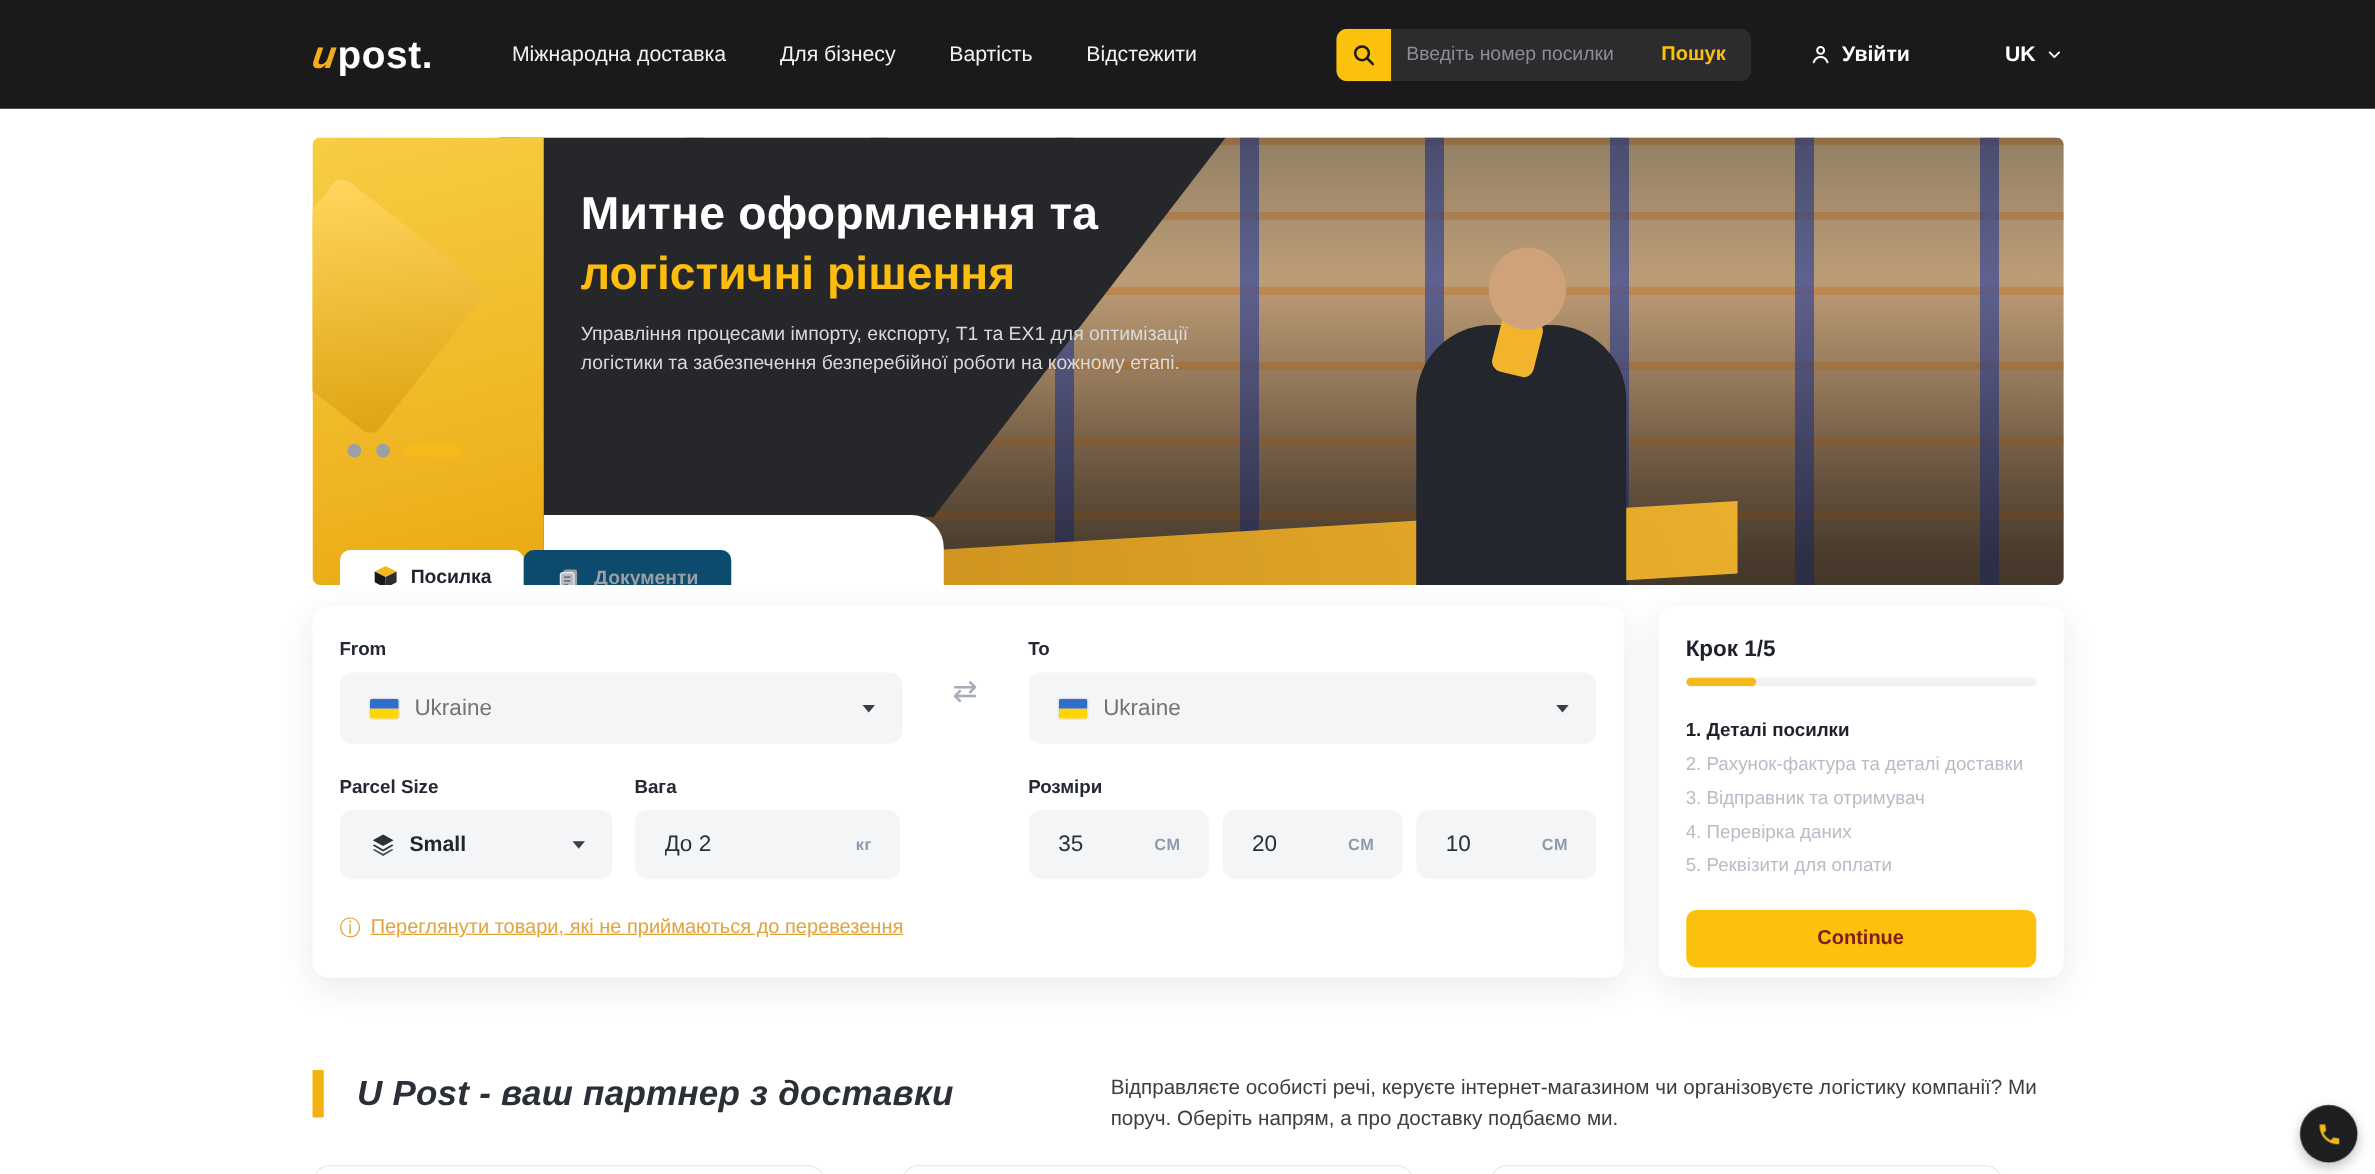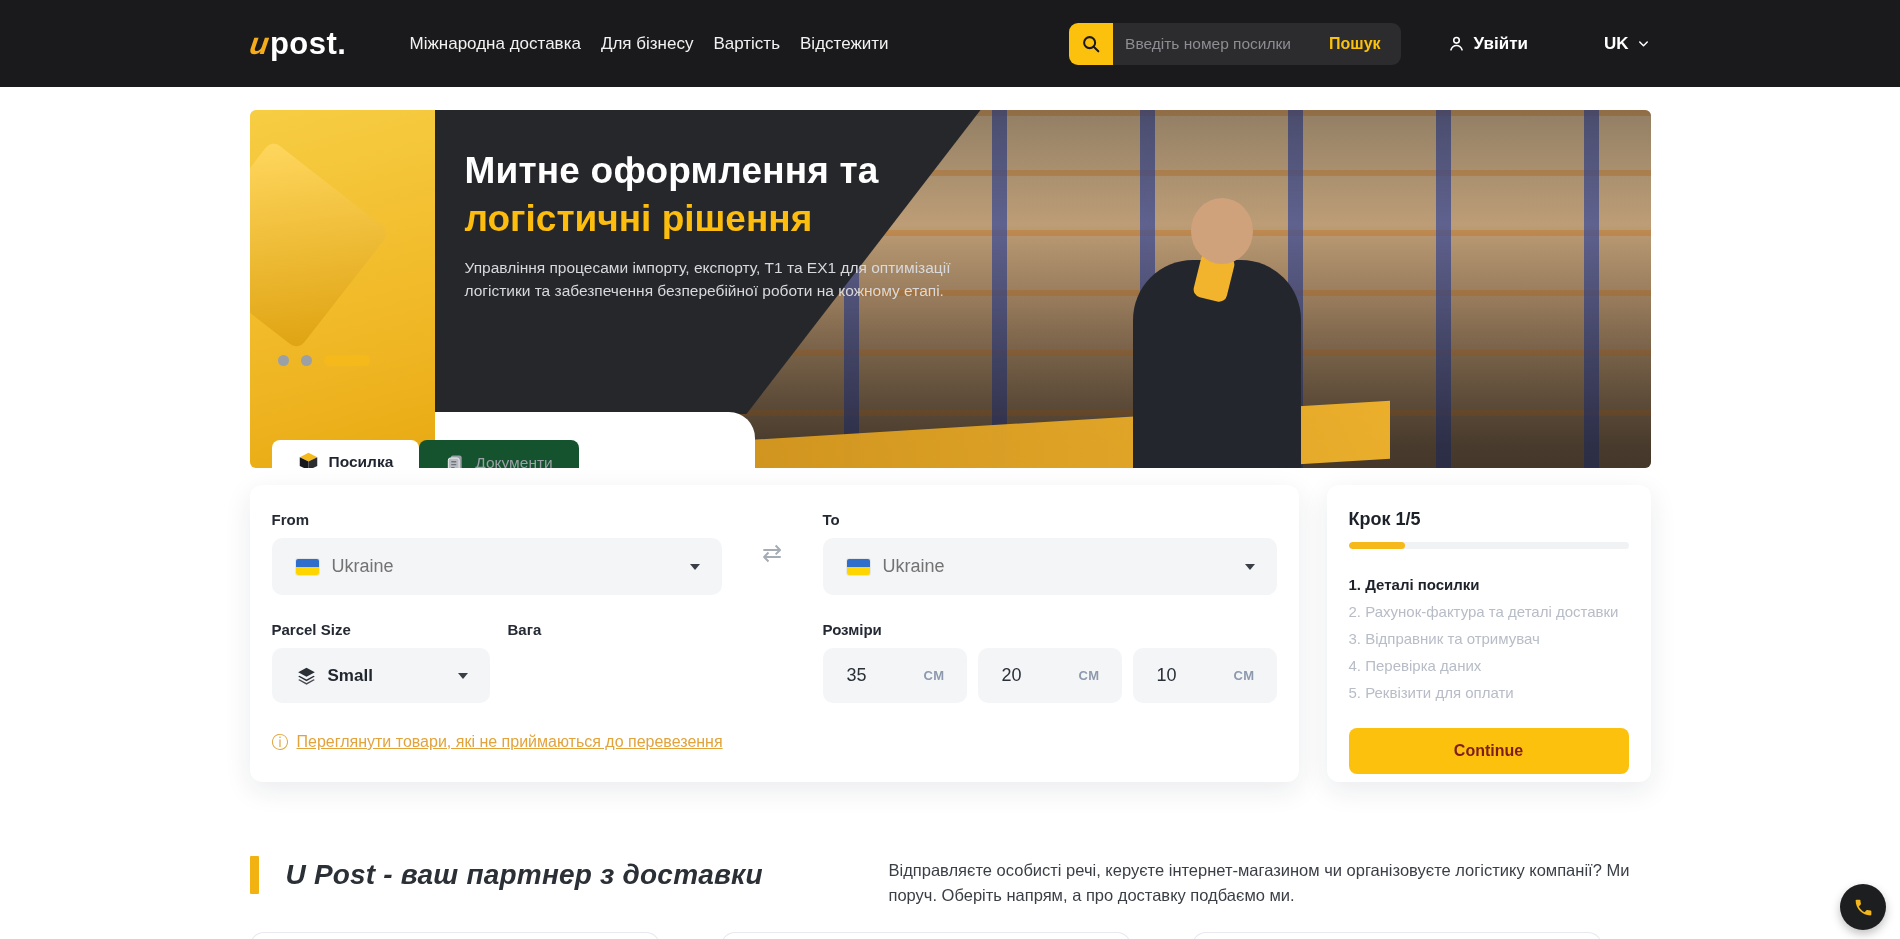--- a/index.html
+++ b/index.html
@@ -5,21 +5,21 @@
   * { margin:0; padding:0; box-sizing:border-box; }
   html,body { width:1900px; height:939px; overflow:hidden; background:#fff;
     font-family:"Liberation Sans", sans-serif; color:#1e2128; }
 
   
   .topbar { height:87px; background:#1a1a1c; display:flex; align-items:center; }
   .topbar-inner { width:1401px; margin:0 auto; display:flex; align-items:center; }
   .logo { font-size:31px; font-weight:800; letter-spacing:.5px; cursor:pointer; display:flex; align-items:baseline; }
   .logo-mark { color:#f3ac1b; font-style:italic; margin-right:1px; transform:skewX(-8deg); display:inline-block; }
   .logo-text { color:#ffffff; }
-  .nav { display:flex; gap:20px; margin-left:63px;align-items:flex-end; }
+  .nav { display:flex; gap:43px; margin-left:63px;align-items:flex-end; }
   .nav-item { color:#f2f2f3; font-size:17px; cursor:pointer; white-space:nowrap; }
   .searchbox { margin-left:auto; display:flex; align-items:stretch; height:42px; border-radius:9px; overflow:hidden; }
   .search-btn-icon { width:44px; background:#fcc10c; display:flex; align-items:center; justify-content:center; cursor:pointer; border:none; }
   .search-field-wrap { background:#2c2c2e; display:flex; align-items:center; padding-right:14px; }
   .search-input { background:transparent; border:none; outline:none; color:#e7e7e9; font-size:15.5px;
     padding:0 12px; width:210px; font-family:"Liberation Sans", sans-serif; }
   .search-input::placeholder { color:#8d8d92; }
   .search-go { background:transparent; border:none; color:#fcc10c; font-size:16px; font-weight:700; cursor:pointer;
     font-family:"Liberation Sans", sans-serif; padding:0 6px; }
   .login { display:flex; align-items:center; gap:8px; color:#fff; font-size:17px; margin-left:46px; cursor:pointer; font-weight:600; }
@@ -58,21 +58,21 @@
   .hero-desc { color:#d8d9dc; font-size:15.5px; line-height:23px; margin-top:16px; max-width:505px; }
   .hero-dots { position:absolute; left:28px; top:245px; z-index:5; display:flex; align-items:center; gap:12px; }
   .dot { width:11px; height:11px; border-radius:50%; background:#9aa0a6; cursor:pointer; }
   .dot-active { width:46px; height:11px; border-radius:6px; background:#f6b91c; cursor:pointer; }
 
   
   .tabs { position:absolute; left:22px; top:330px; z-index:6; display:flex; }
   .tab { height:46px; display:flex; align-items:center; gap:10px; padding:0 26px; font-size:15.5px;
     cursor:pointer; border-top-left-radius:8px; border-top-right-radius:8px; }
   .tab-active { background:#ffffff; color:#1f2430; font-weight:700; border-bottom:3px solid #f6b91c; }
-  .tab-inactive { background:#14532d; color:#9aa0a6; font-weight:400; }
+  .tab-inactive { background:#0c4a6e; color:#9aa0a6; font-weight:700; }
 
   
   .cards-row { display:flex; gap:28px; margin-top:17px; }
   .form-card { width:1049px; height:297px; background:#fff; border-radius:12px;
     box-shadow:0 8px 28px rgba(25,32,56,.09); padding:26px 22px 0 22px; position:relative; }
   .form-grid { display:flex; }
   .col-left { width:450px; }
   .col-mid { width:101px; display:flex; align-items:center; justify-content:center; }
   .col-right { width:454px; }
   .field-label { font-size:15px; font-weight:700; color:#242933; margin-bottom:10px; }
@@ -257,20 +257,24 @@
                 <path d="M12 3 2.5 8.2 12 13.4l9.5-5.2L12 3z" fill="#2b2f36"></path>
                 <path d="M4 12.2 12 16.6l8-4.4 1.5.8L12 18.6 2.5 13l1.5-.8z" fill="#2b2f36"></path>
                 <path d="M4 16.2 12 20.6l8-4.4 1.5.8L12 22.6 2.5 17l1.5-.8z" fill="#2b2f36" opacity=".85"></path>
               </svg>
               <span class="bold-val">Small</span>
               <span class="caret"></span>
             </div>
           </div>
           <div class="cell-weight">
             <div class="field-label">Вага</div>
+            <div class="input input-sm">
+              <input class="plain-input" type="text" value="До 2" style="">
+              <span class="unit">кг</span>
+            </div>
           </div>
         </div>
         <div class="col-mid"></div>
         <div class="col-right">
           <div class="field-label">Розміри</div>
           <div class="dims">
             <div class="input input-sm dim">
               <input class="plain-input" style="width: 52px;" type="text" value="35">
               <span class="unit">СМ</span>
             </div>

